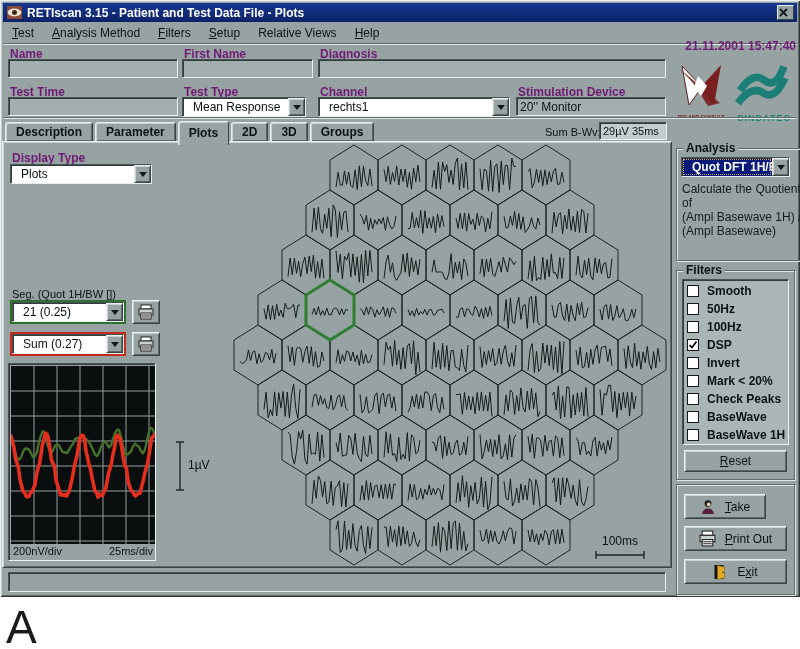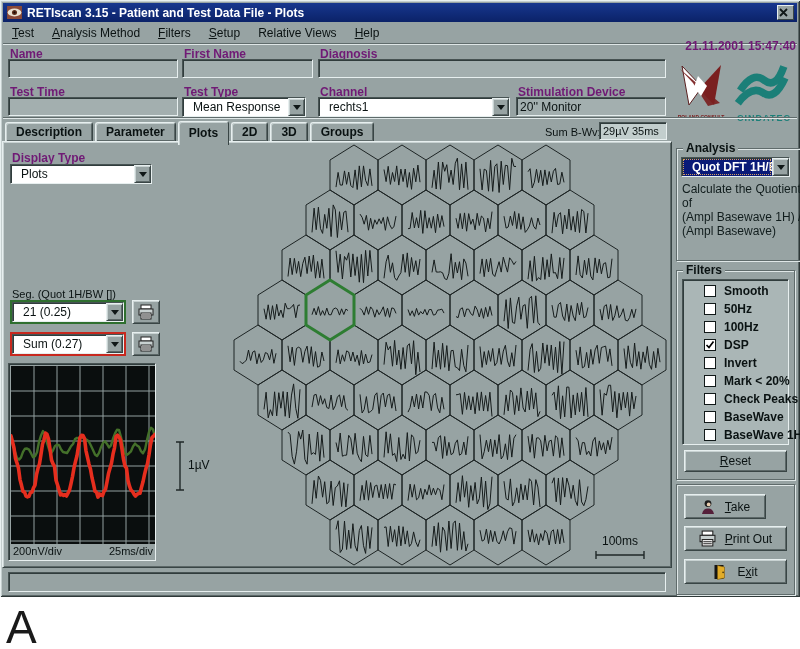--- a/index.html
+++ b/index.html
@@ -33,21 +33,21 @@
   .tri{width:0;height:0;border-left:4px solid transparent;border-right:4px solid transparent;border-top:5px solid #101818}
   .combo.navy{background:var(--select_navy)}
   .combo.navy .combo-text{color:#fff;font-weight:bold;outline:1px dotted #d8a060;outline-offset:-2px}
   .tabrow{position:absolute;left:5px;top:121px;display:flex;align-items:flex-end;height:21px}
   .tab{height:20px;padding:2px 10px 0;font-size:12px;font-weight:bold;color:#0a1212;margin-right:2px;
     border-radius:3px 3px 0 0;white-space:nowrap}
   .tab.active{height:24px;padding-top:4px;position:relative;top:3px;z-index:6;border-bottom:none;box-shadow:inset 1px 1px 0 #c8d2d2}
   .gbox{position:absolute;border:1px solid #5f6b6b;box-shadow:inset 1px 1px 0 #dfe7e7, 1px 1px 0 #dfe7e7}
   .glabel{position:absolute;top:-8px;left:6px;background:var(--bg);padding:0 3px;font-size:12px;font-weight:bold;color:#0a1212;white-space:nowrap}
   .btn{display:flex;align-items:center;justify-content:center;gap:9px;font-size:12px;color:#0a1212;cursor:default}
-  .filter-row{display:flex;align-items:center;height:18px;padding-left:21px;gap:8px}
+  .filter-row{display:flex;align-items:center;height:18px;padding-left:4px;gap:8px}
   .checkbox{width:12px;height:12px;background:#fff;border:1px solid #101818;flex:none;display:flex;align-items:center;justify-content:center}
   .checkbox svg{width:10px;height:10px}
   .filter-label{font-size:12px;font-weight:bold;color:#0a1212;white-space:nowrap}
   #miniplot{position:absolute;left:8px;top:363px;width:148px;height:198px}
   #miniplot .plotbg{position:absolute;left:2px;top:2px;width:144px;height:178px;background:#0a0e0e}
   #miniplot .plotstrip{position:absolute;left:2px;top:180px;width:144px;height:16px;display:flex;justify-content:space-between;
     font-size:11px;color:#0a1212;padding:1px 2px}
   .desc-line{font-size:12px;line-height:14px;color:#111d1d;white-space:nowrap}
   u{text-decoration:underline}
   .logo-text{font-weight:bold;text-align:center;white-space:nowrap}

